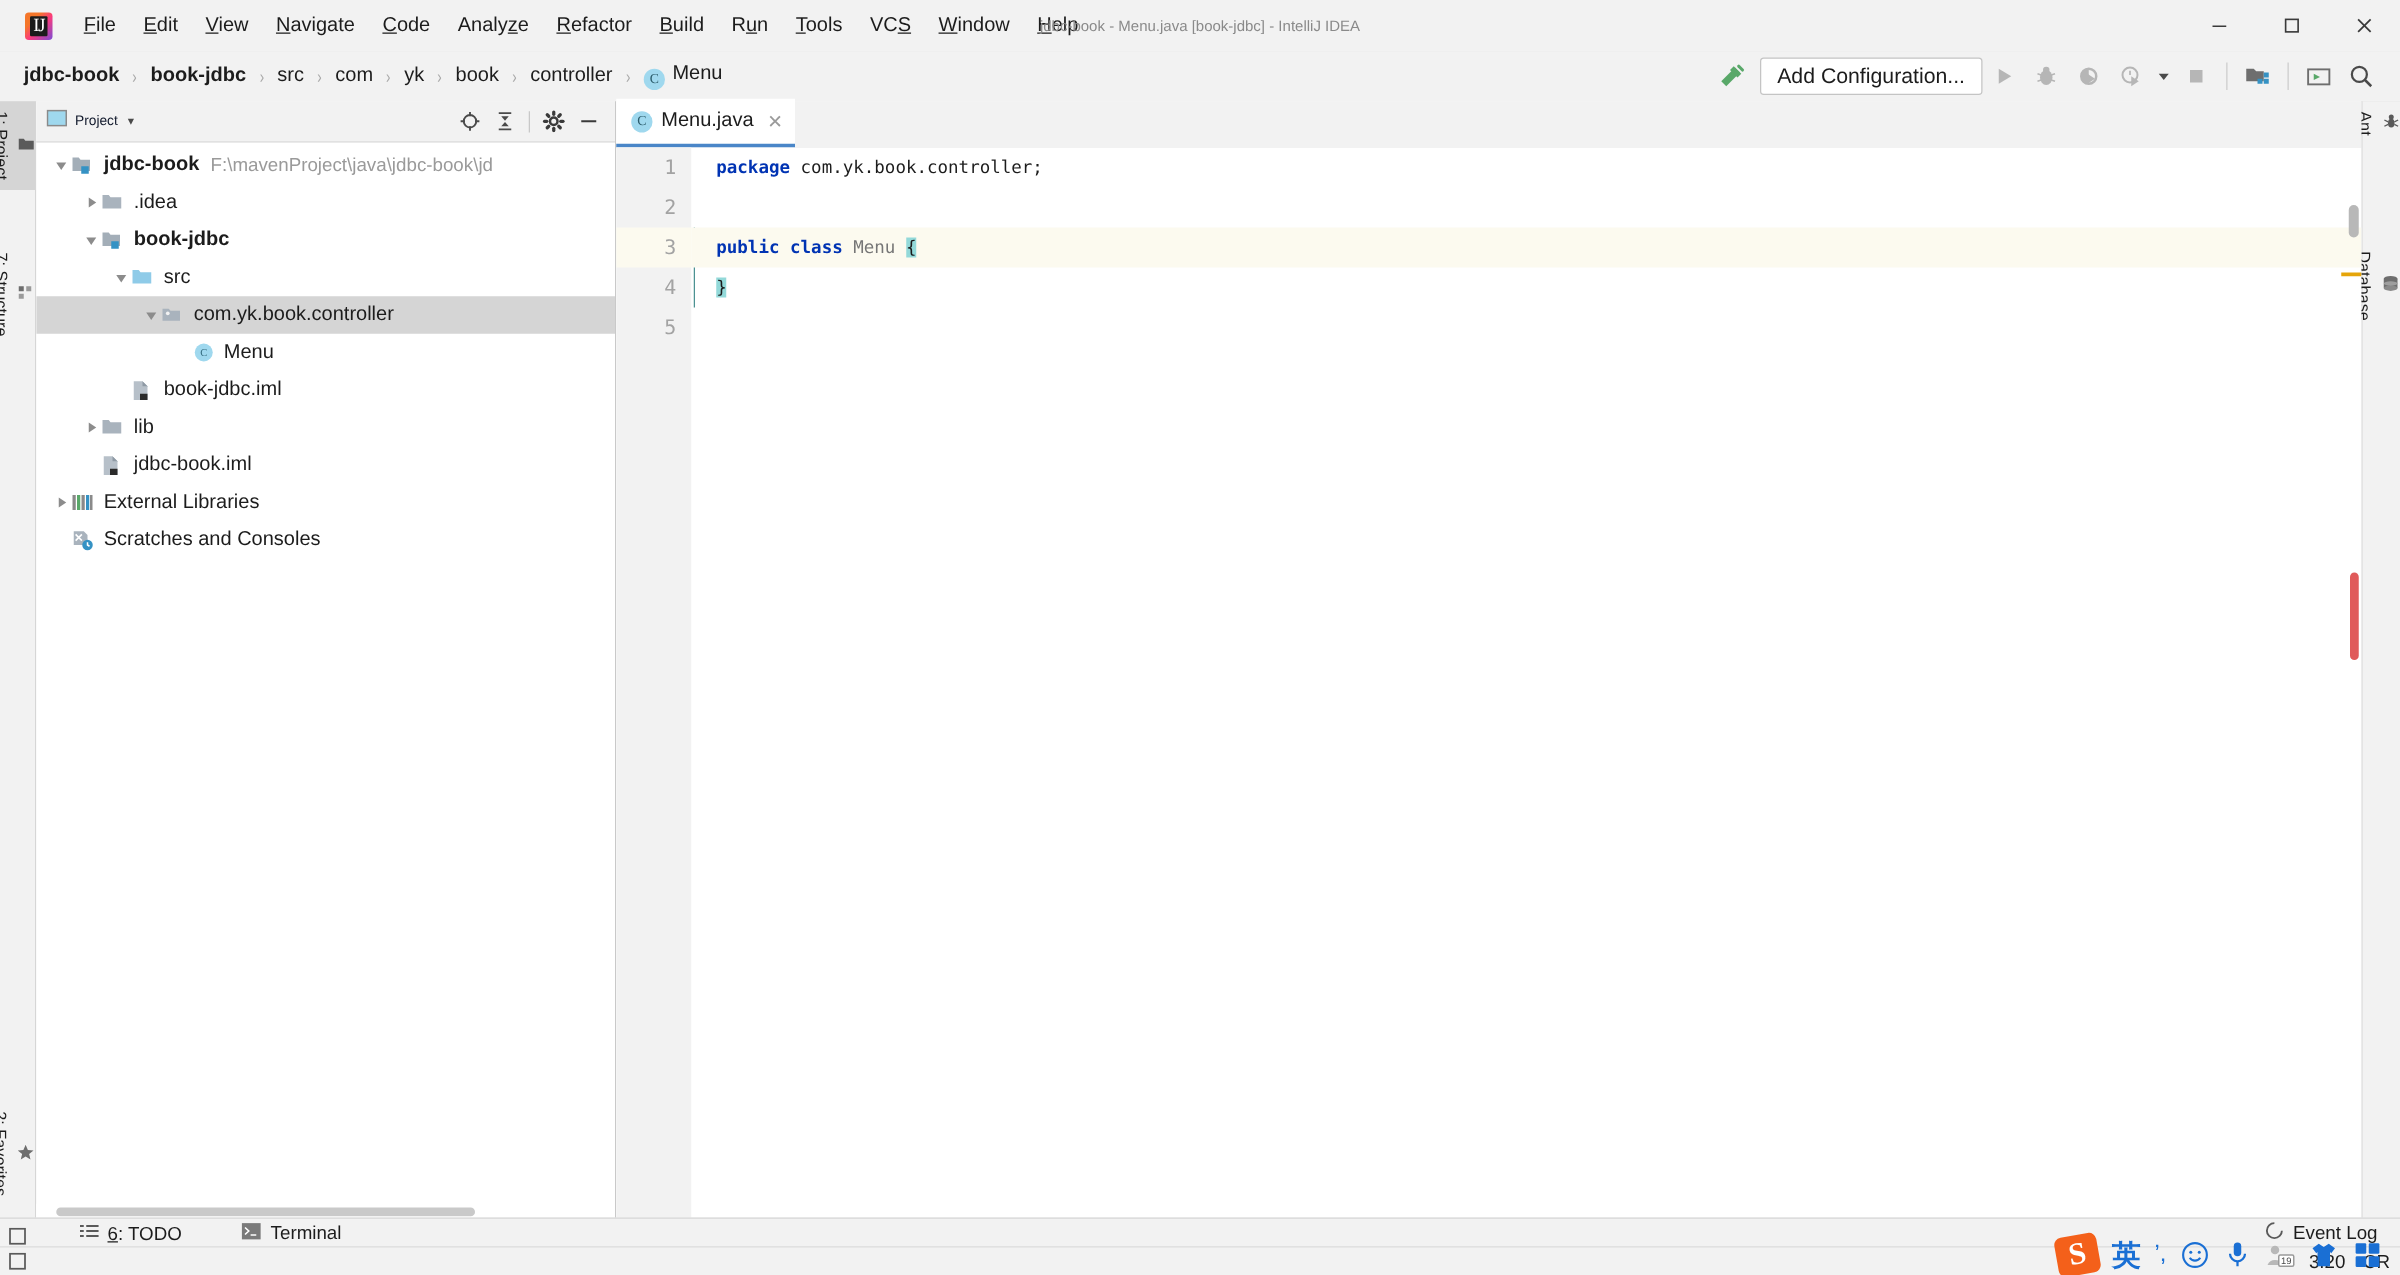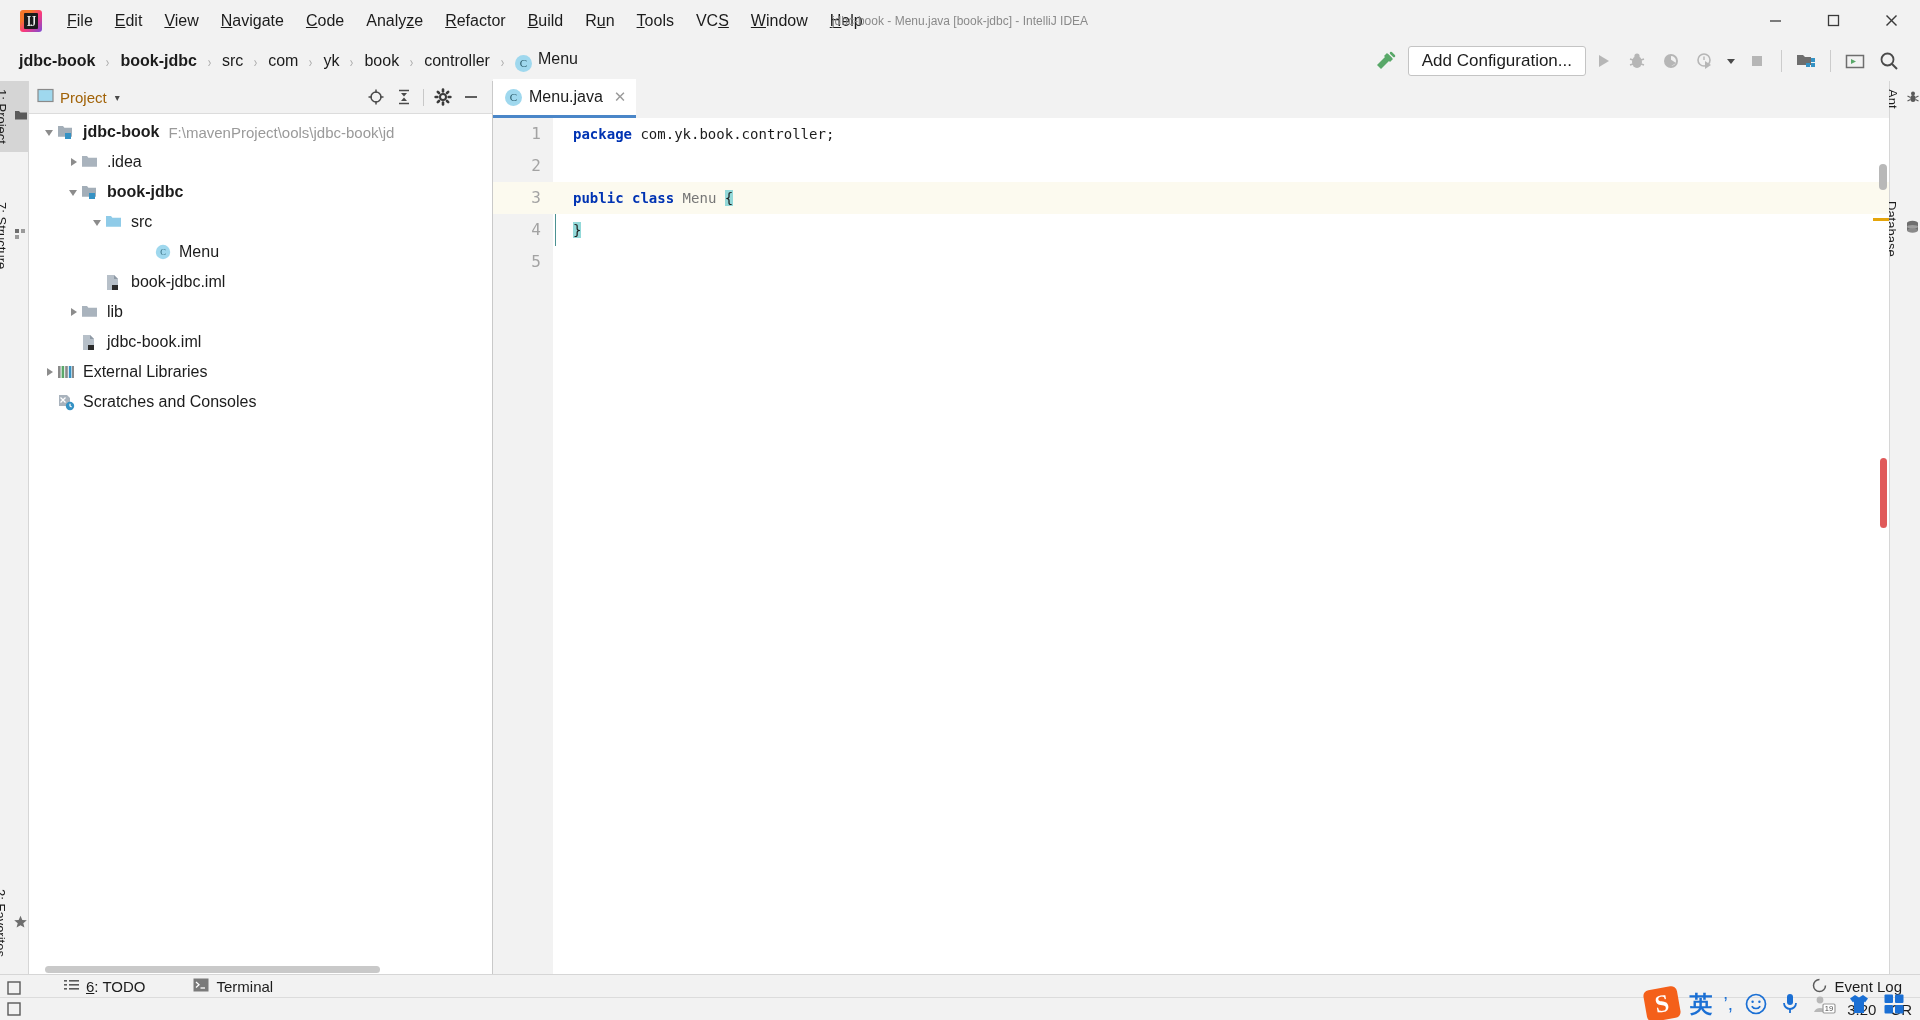--- a/index.html
+++ b/index.html
@@ -123,21 +123,21 @@
   
   .project-panel {
     position: absolute; left: 29px; top: 81px; width: 463px; bottom: 45px;
     background: #fff; border-right: 1px solid #c9c9c9;
     display: flex; flex-direction: column;
   }
   .panel-header {
     height: 32px; background: #f2f2f2; border-bottom: 1px solid #dcdcdc;
     display: flex; align-items: center; padding: 0 8px; flex: none;
   }
-  .panel-title { font-size: 15px; color: #a16207; margin-left: 6px; }
+  .panel-title { font-size: 11px; color: #0f172a; margin-left: 6px; }
   .panel-caret { margin-left: 8px; color: #4a4a4a; font-size: 10px; }
   .panel-actions { margin-left: auto; display: flex; align-items: center; gap: 2px; }
   .pa-btn { width: 26px; height: 24px; display: flex; align-items: center; justify-content: center; }
   .pa-sep { width: 1px; height: 17px; background: #c8c8c8; margin: 0 4px; }
 
   .tree { flex: 1; overflow: hidden; padding-top: 3px; position: relative; }
   .trow {
     height: 30px; display: flex; align-items: center; font-size: 16px; color: #1c1c1c;
     white-space: nowrap; padding-right: 6px;
   }
@@ -517,21 +517,21 @@
     <div class="tree" id="tree">
         <div class="trow" style="padding-left: 14px;">
           <span class="arrow down"></span>
           <span class="tico">
             <svg width="18" height="16" viewBox="0 0 18 16">
               <path d="M1 2 h5 l1.4 1.8 H15 v9 H1 Z" fill="#a3aeb8"></path>
               <rect x="8" y="9" width="6" height="6" fill="#3592c4"></rect>
             </svg>
           </span>
           <span class="tlabel bold">jdbc-book</span>
-          <span class="tpath">F:\mavenProject\ools\jdbc-book\jd</span>
+          <span class="tpath">F:\mavenProject\java\jdbc-book\jd</span>
         </div>
         <div class="trow" style="padding-left: 38px;">
           <span class="arrow right"></span>
           <span class="tico">
             <svg width="18" height="16" viewBox="0 0 18 16">
               <path d="M1 2 h5 l1.4 1.8 H16 v9 H1 Z" fill="#a9b3bd"></path>
             </svg>
           </span>
           <span class="tlabel">.idea</span>
         </div>
@@ -546,20 +546,30 @@
           <span class="tlabel bold">book-jdbc</span>
         </div>
         <div class="trow" style="padding-left: 62px;">
           <span class="arrow down"></span>
           <span class="tico">
             <svg width="18" height="16" viewBox="0 0 18 16">
               <path d="M1 2 h5 l1.4 1.8 H16 v9 H1 Z" fill="#8fcbe8"></path>
             </svg>
           </span>
           <span class="tlabel">src</span>
+        </div>
+        <div class="trow sel" style="padding-left: 86px;">
+          <span class="arrow down"></span>
+          <span class="tico">
+            <svg width="18" height="16" viewBox="0 0 18 16">
+              <path d="M1 3 h5 l1.4 1.6 H15 v8 H1 Z" fill="#a9b3bd"></path>
+              <circle cx="5.2" cy="6.6" r="1.5" fill="#f2f2f2"></circle>
+            </svg>
+          </span>
+          <span class="tlabel">com.yk.book.controller</span>
         </div>
         <div class="trow" style="padding-left: 110px;">
           <span class="arrow"></span>
           <span class="tico">
             <svg width="20" height="18" viewBox="0 0 20 18">
               <circle cx="10" cy="9" r="7.2" fill="#9fd8ee"></circle>
               <text x="10" y="12.2" font-size="8.5" text-anchor="middle" fill="#31697c" font-family="'Liberation Serif',serif">C</text>
             </svg>
           </span>
           <span class="tlabel">Menu</span>

